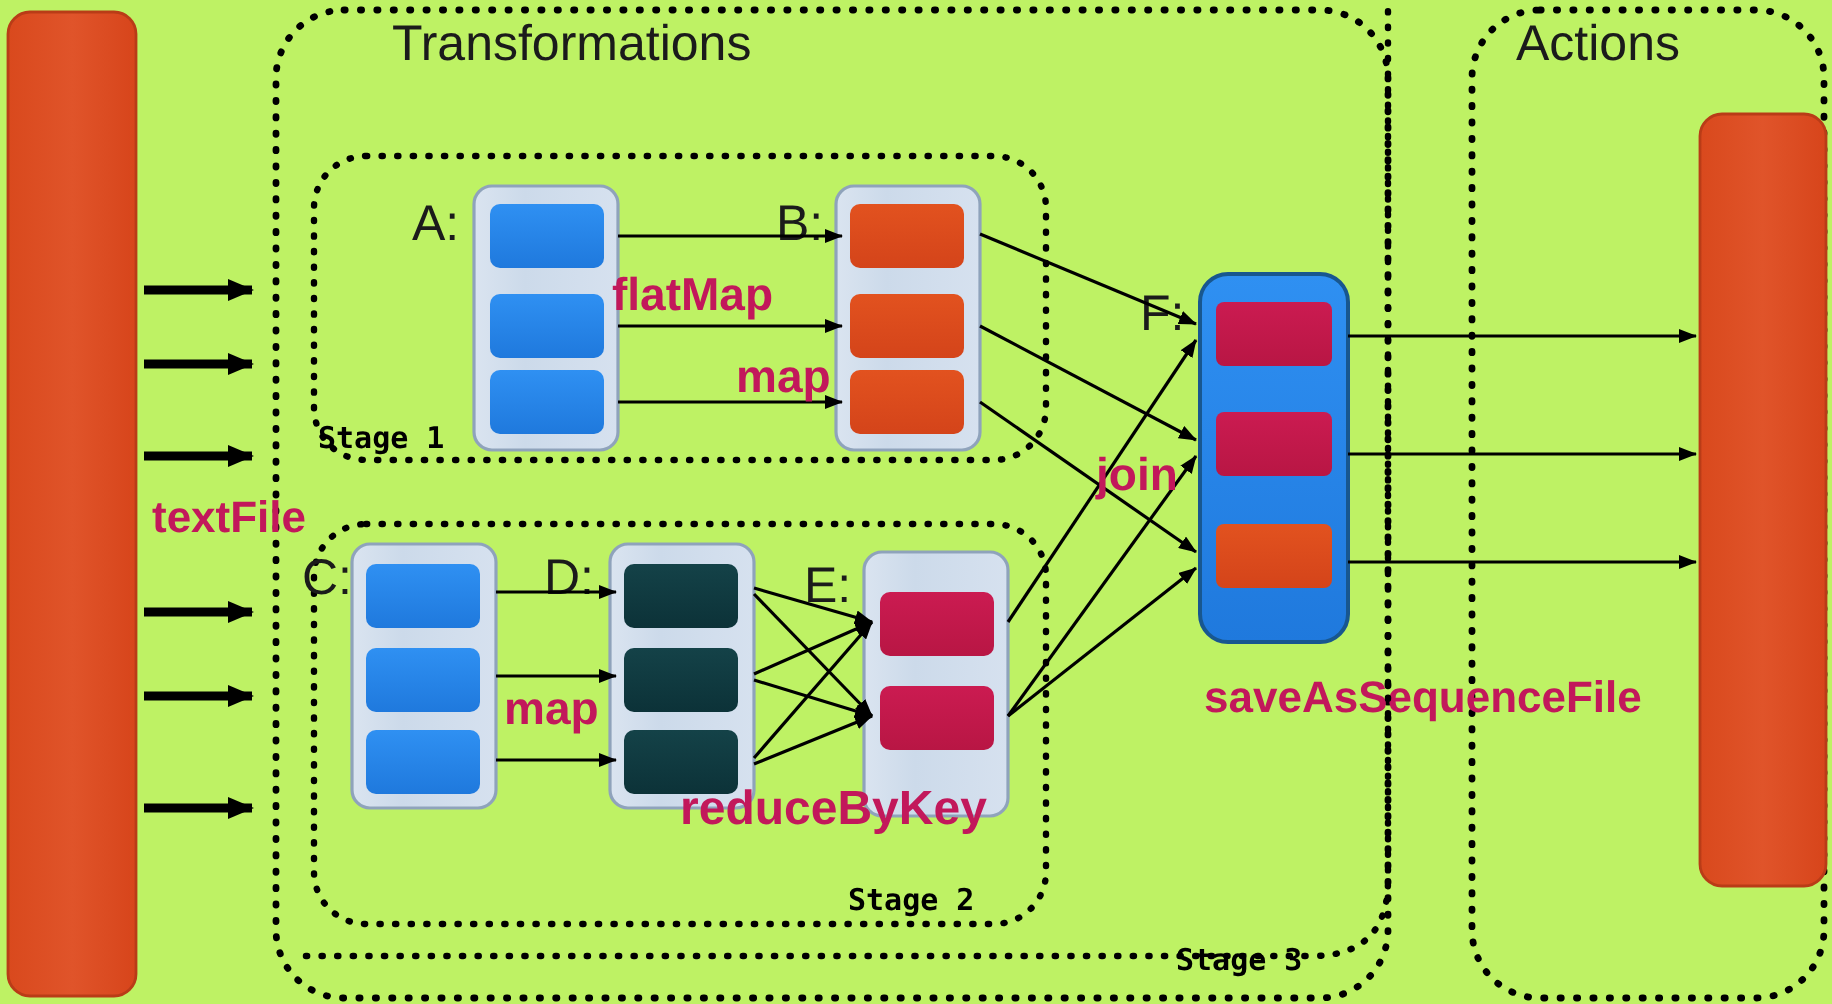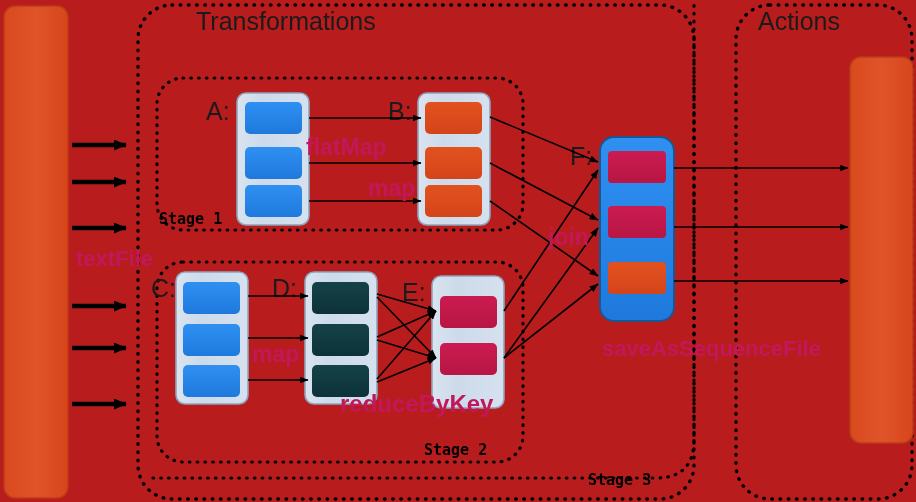--- a/index.html
+++ b/index.html
@@ -4,21 +4,21 @@
 <style>
   html, body {
     margin: 0;
     padding: 0;
     background: #ffffff;
   }
   #stage {
     position: relative;
     width: 916px;
     height: 502px;
-    background: #b91c1c;
+    background: #bef264;
     overflow: hidden;
     font-family: "Liberation Sans", sans-serif;
   }
   svg.diagram {
     position: absolute;
     top: 0;
     left: 0;
     width: 916px;
     height: 502px;
   }

